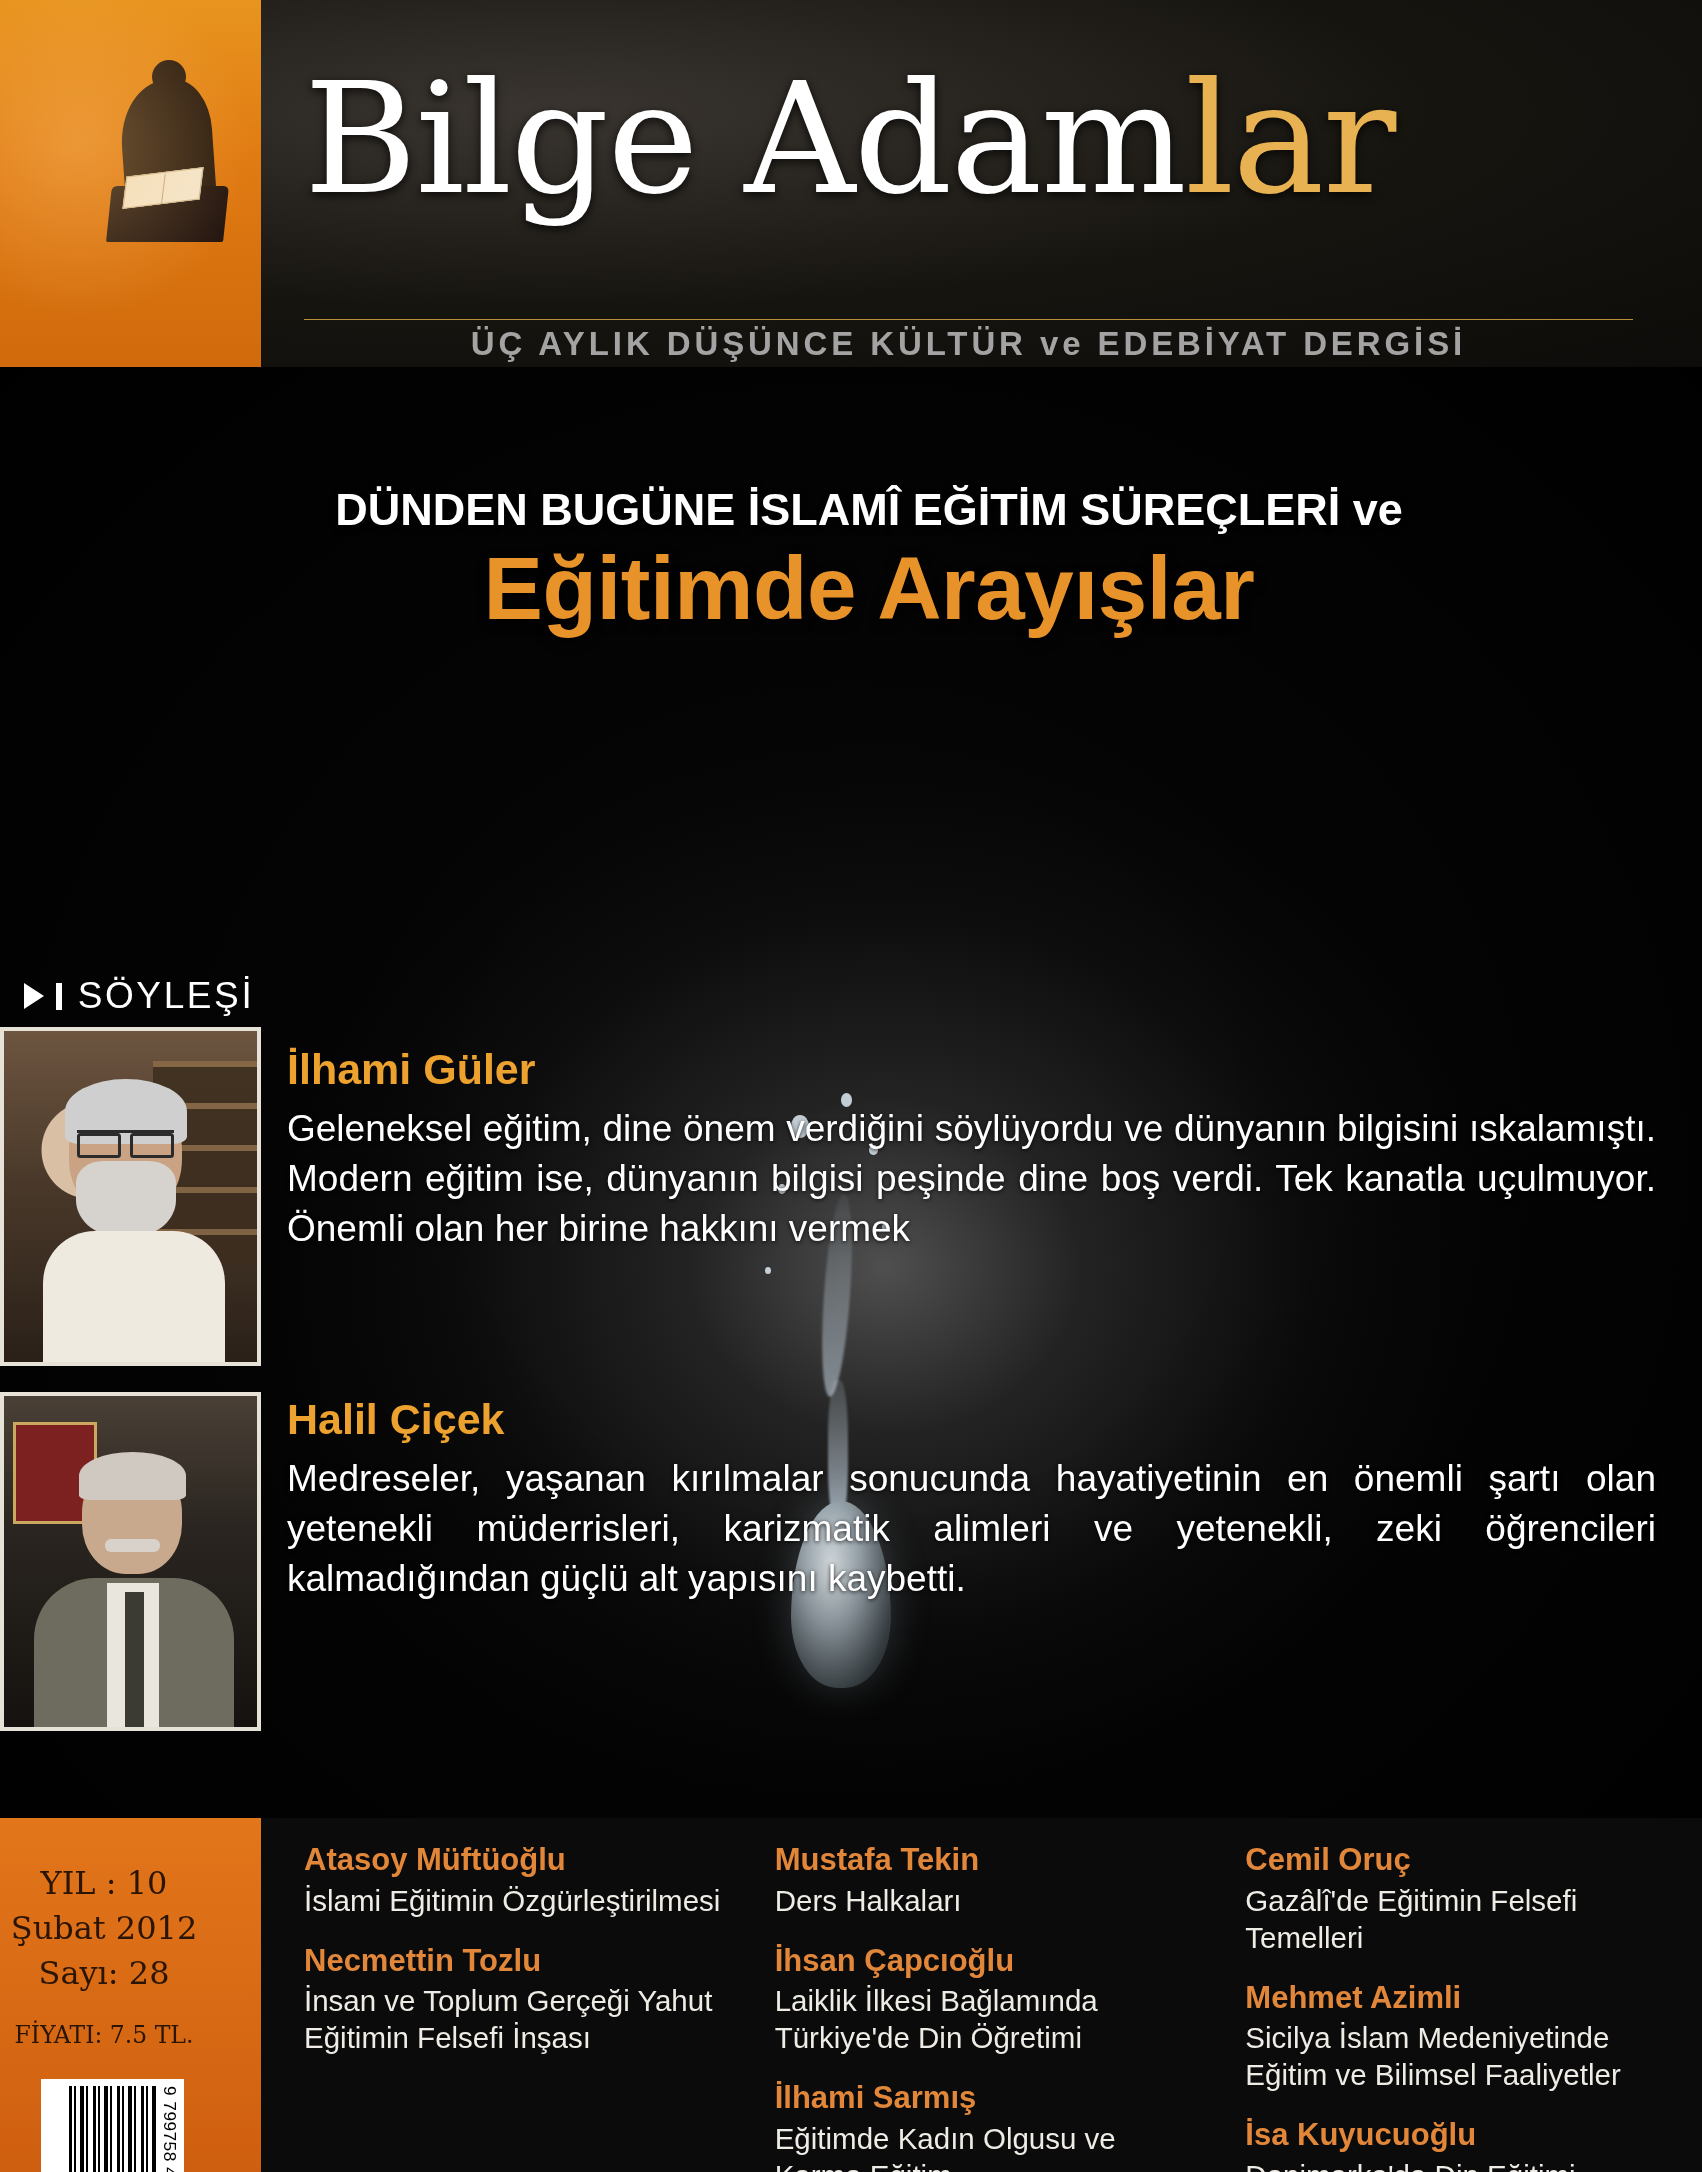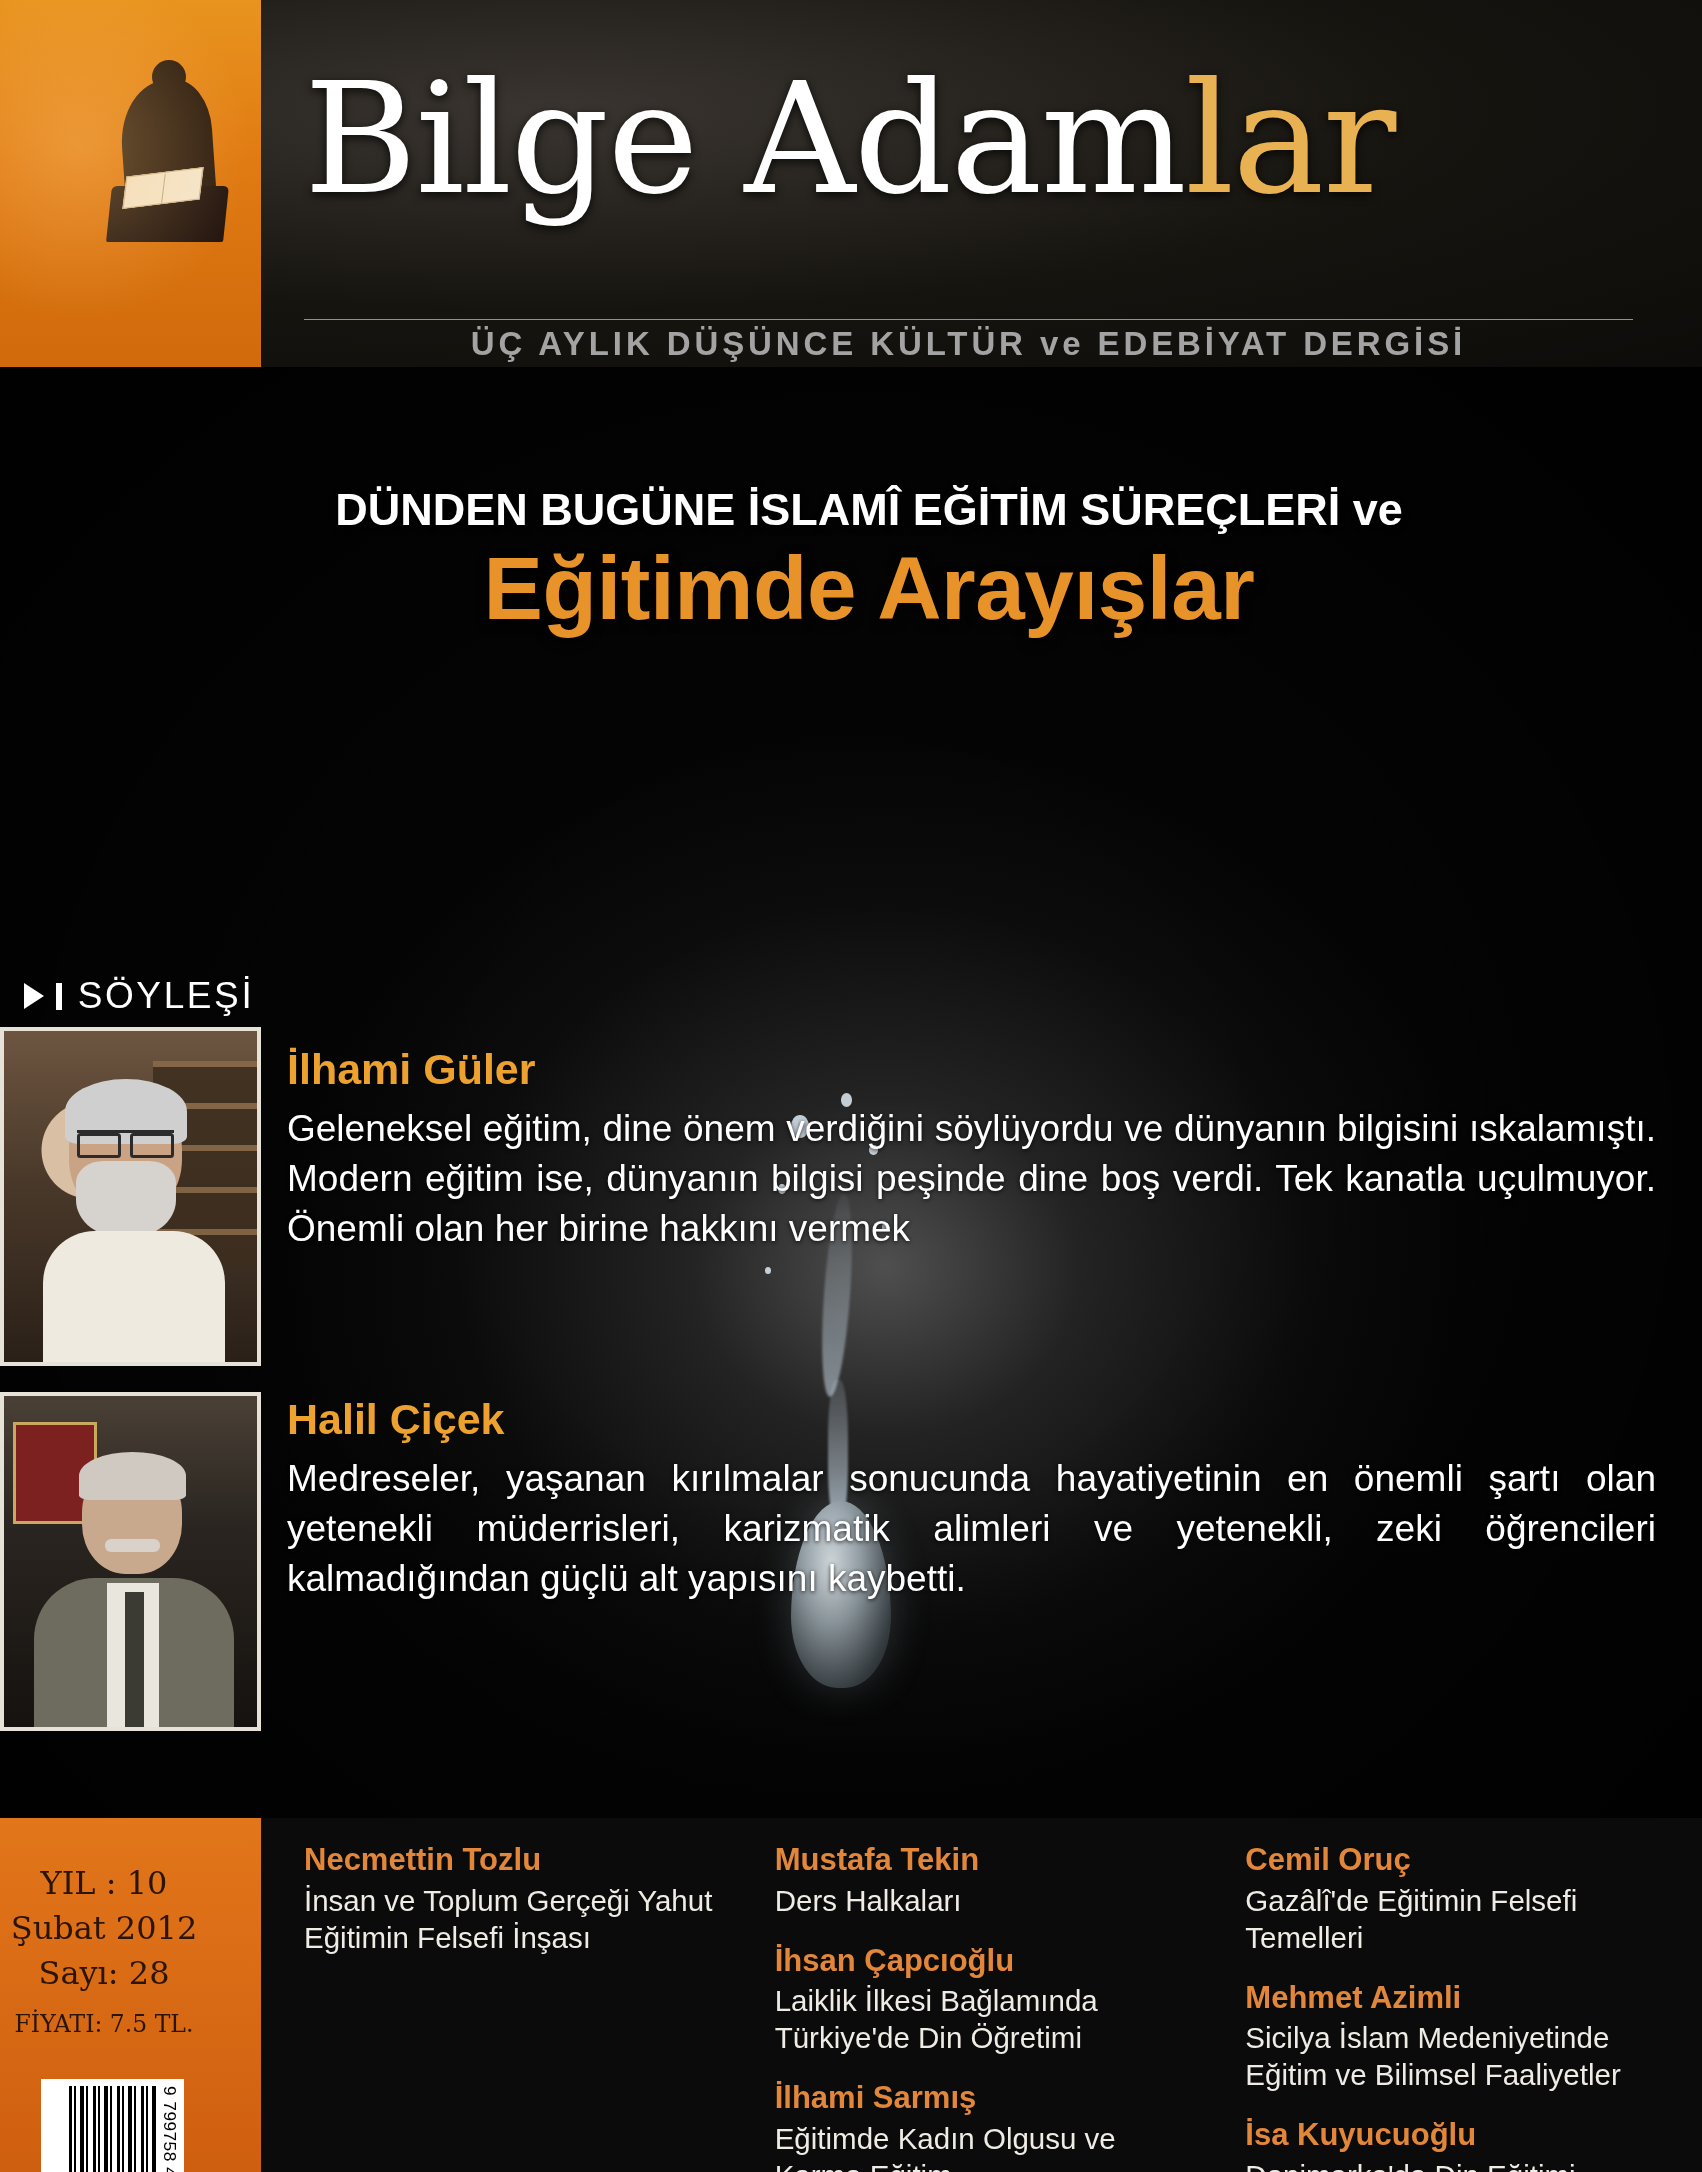--- a/index.html
+++ b/index.html
@@ -372,21 +372,21 @@
   }
   .issue-meta {
     position: absolute;
     left: 0; top: 43px;
     width: 208px;
     text-align: center;
     color: #2a1403;
     font-family: "DejaVu Serif", serif;
   }
   .issue-meta div { font-size: 32px; line-height: 45px; }
-  .issue-meta .price { font-size: 23.5px; margin-top: 6px; }
+  .issue-meta .price { font-size: 23.5px; margin-top: 17px; }
   .barcode {
     position: absolute;
     left: 41px; top: 261px;
     width: 143px; height: 304px;
     background: #ffffff;
     padding: 7px 4.3px;
     box-sizing: border-box;
     display: flex;
     align-items: stretch;
   }
@@ -524,20 +524,24 @@
         <div class="issn">ISSN 975-8456-08-3</div>
         <div class="bars"></div>
         <div class="digits">9 799758 456085</div>
       </div>
     </div>
 
     <div class="toc">
 
       <div class="toc-col">
         <div class="toc-entry">
+          <div class="toc-author">Atasoy Müftüoğlu</div>
+          <div class="toc-title">İslami Eğitimin Özgürleştirilmesi</div>
+        </div>
+        <div class="toc-entry">
           <div class="toc-author">Necmettin Tozlu</div>
           <div class="toc-title">İnsan ve Toplum Gerçeği Yahut Eğitimin Felsefi İnşası</div>
         </div>
 
       </div>
 
       <div class="toc-col">
         <div class="toc-entry">
           <div class="toc-author">Mustafa Tekin</div>
           <div class="toc-title">Ders Halkaları</div>

